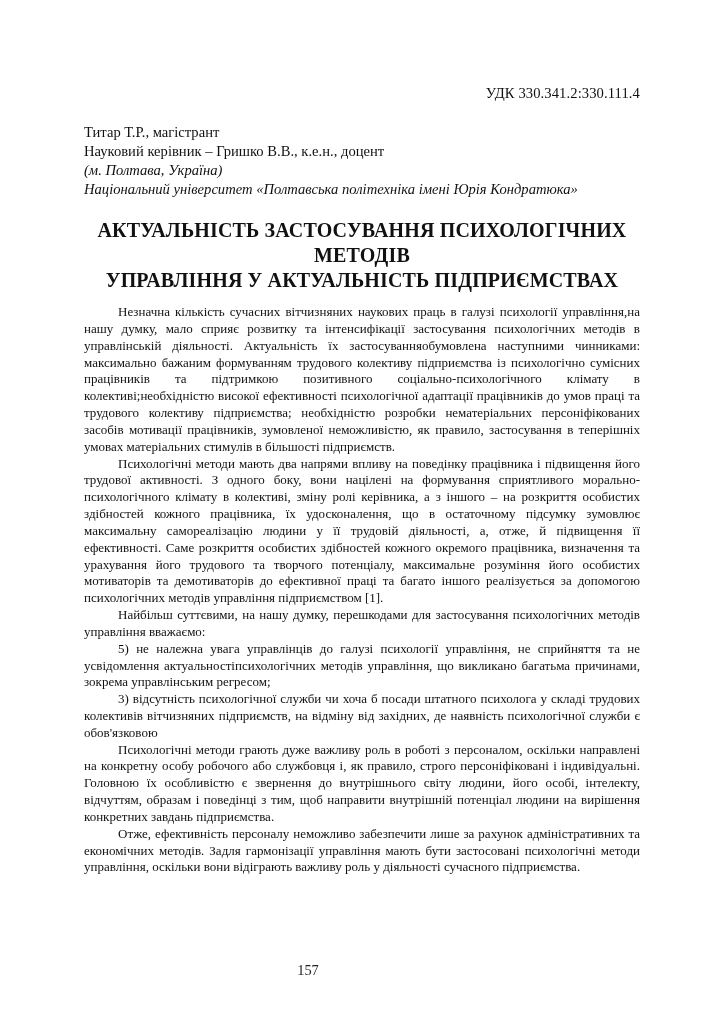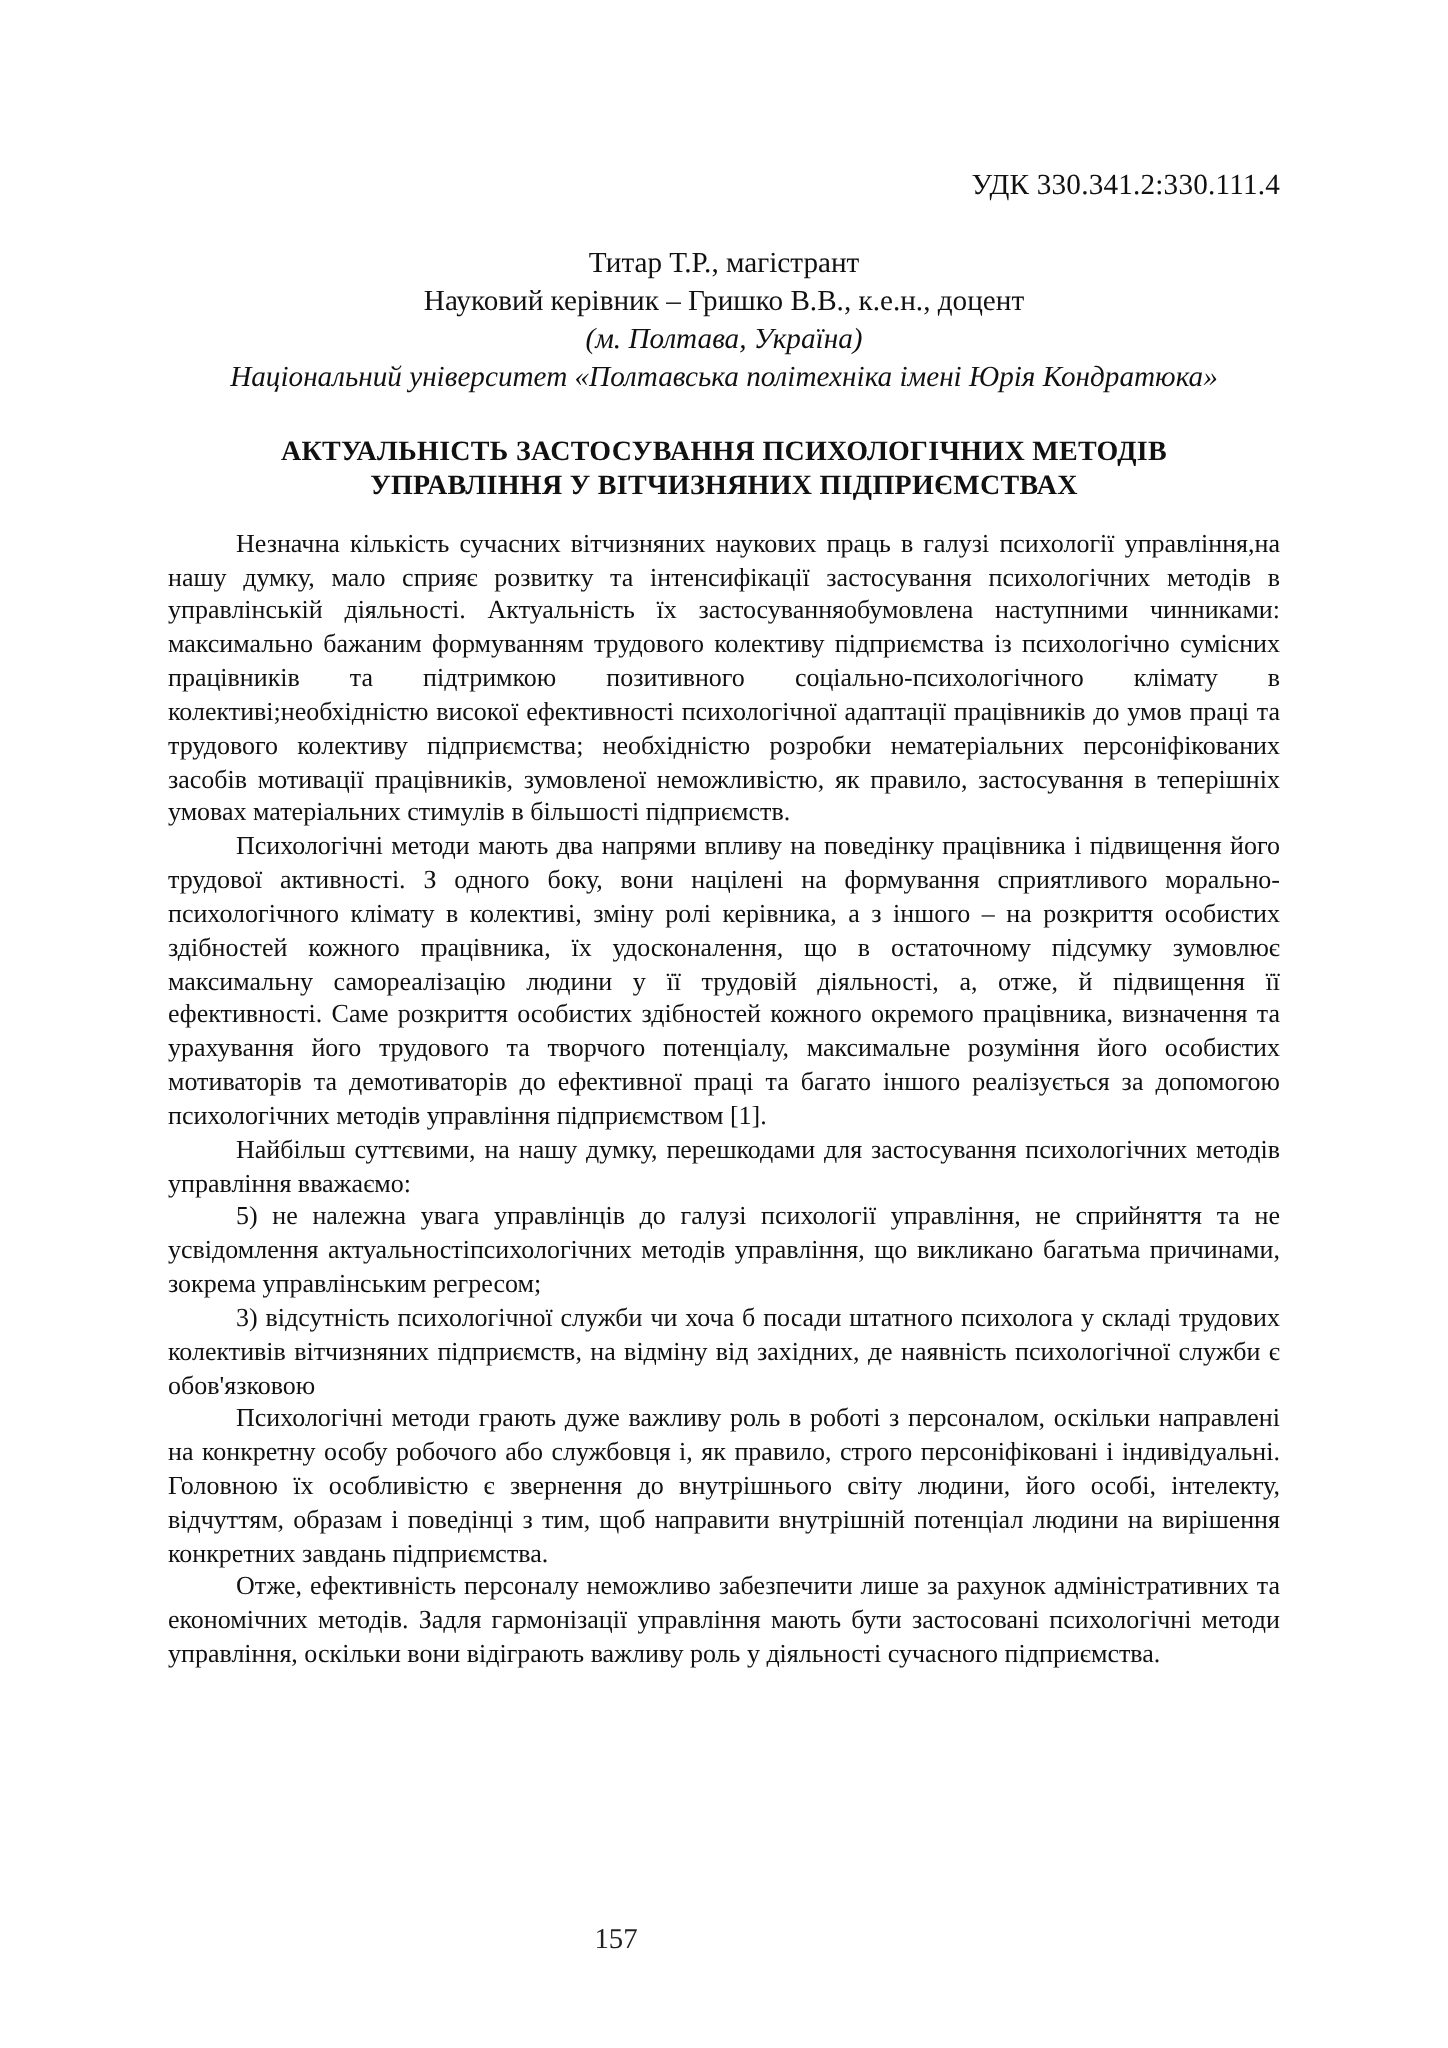--- a/index.html
+++ b/index.html
@@ -34,38 +34,37 @@
 
   .udc {
     font-size: 14.6px;
     line-height: 1.28;
     text-align: right;
     margin-bottom: 2px;
     letter-spacing: 0.1px;
   }
 
   .authors {
-    text-align: center;
     font-size: 14.6px;
     line-height: 1.30;
     margin-top: 20px;
   }
   .authors .line {
     display: block;
   }
   .authors .italic {
     font-style: italic;
   }
 
   .title {
     margin-top: 19px;
     margin-bottom: 11px;
     text-align: center;
     font-weight: bold;
-    font-size: 14px;
+    font-size: 20px;
     line-height: 1.26;
     letter-spacing: 0.15px;
   }
   .title .tline { display: block; }
 
   .body p {
     margin: 0;
     text-align: justify;
     text-justify: inter-word;
     font-size: 13px;
@@ -96,21 +95,21 @@
 
     <div class="authors">
       <span class="line">Титар Т.Р., магістрант</span>
       <span class="line">Науковий керівник – Гришко В.В., к.е.н., доцент</span>
       <span class="line italic">(м. Полтава, Україна)</span>
       <span class="line italic">Національний університет «Полтавська політехніка імені Юрія Кондратюка»</span>
     </div>
 
     <div class="title">
       <span class="tline">АКТУАЛЬНІСТЬ ЗАСТОСУВАННЯ ПСИХОЛОГІЧНИХ МЕТОДІВ</span>
-      <span class="tline">УПРАВЛІННЯ У ВІТЧИЗНЯНИХ ПІДПРИЄМСТВАХ</span>
+      <span class="tline">УПРАВЛІННЯ У АКТУАЛЬНІСТЬ ПІДПРИЄМСТВАХ</span>
     </div>
 
     <div class="body">
       <p>Незначна кількість сучасних вітчизняних наукових праць в галузі психології управління,на нашу думку, мало сприяє розвитку та інтенсифікації застосування психологічних методів в управлінській діяльності. Актуальність їх застосуванняобумовлена наступними чинниками: максимально бажаним формуванням трудового колективу підприємства із психологічно сумісних працівників та підтримкою позитивного соціально-психологічного клімату в колективі;необхідністю високої ефективності психологічної адаптації працівників до умов праці та трудового колективу підприємства; необхідністю розробки нематеріальних персоніфікованих засобів мотивації працівників, зумовленої неможливістю, як правило, застосування в теперішніх умовах матеріальних стимулів в більшості підприємств.</p>
       <p>Психологічні методи мають два напрями впливу на поведінку працівника і підвищення його трудової активності. З одного боку, вони націлені на формування сприятливого морально-психологічного клімату в колективі, зміну ролі керівника, а з іншого – на розкриття особистих здібностей кожного працівника, їх удосконалення, що в остаточному підсумку зумовлює максимальну самореалізацію людини у її трудовій діяльності, а, отже, й підвищення її ефективності. Саме розкриття особистих здібностей кожного окремого працівника, визначення та урахування його трудового та творчого потенціалу, максимальне розуміння його особистих мотиваторів та демотиваторів до ефективної праці та багато іншого реалізується за допомогою психологічних методів управління підприємством [1].</p>
       <p>Найбільш суттєвими, на нашу думку, перешкодами для застосування психологічних методів управління вважаємо:</p>
       <p>5) не належна увага управлінців до галузі психології управління, не сприйняття та не усвідомлення актуальностіпсихологічних методів управління, що викликано багатьма причинами, зокрема управлінським регресом;</p>
       <p>3) відсутність психологічної служби чи хоча б посади штатного психолога у складі трудових колективів вітчизняних підприємств, на відміну від західних, де наявність психологічної служби є обов'язковою</p>
       <p>Психологічні методи грають дуже важливу роль в роботі з персоналом, оскільки направлені на конкретну особу робочого або службовця і, як правило, строго персоніфіковані і індивідуальні. Головною їх особливістю є звернення до внутрішнього світу людини, його особі, інтелекту, відчуттям, образам і поведінці з тим, щоб направити внутрішній потенціал людини на вирішення конкретних завдань підприємства.</p>
       <p>Отже, ефективність персоналу неможливо забезпечити лише за рахунок адміністративних та економічних методів. Задля гармонізації управління мають бути застосовані психологічні методи управління, оскільки вони відіграють важливу роль у діяльності сучасного підприємства.</p>

